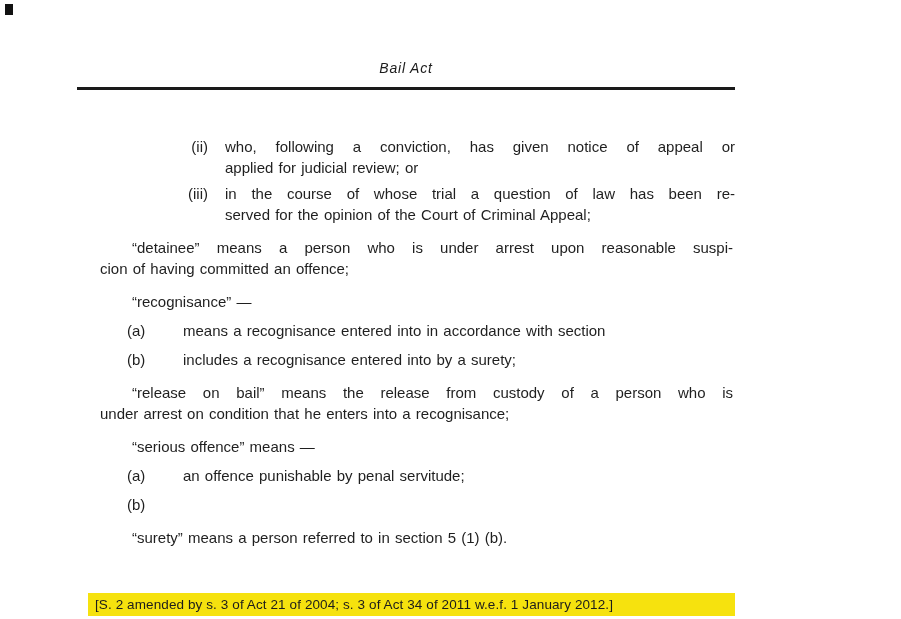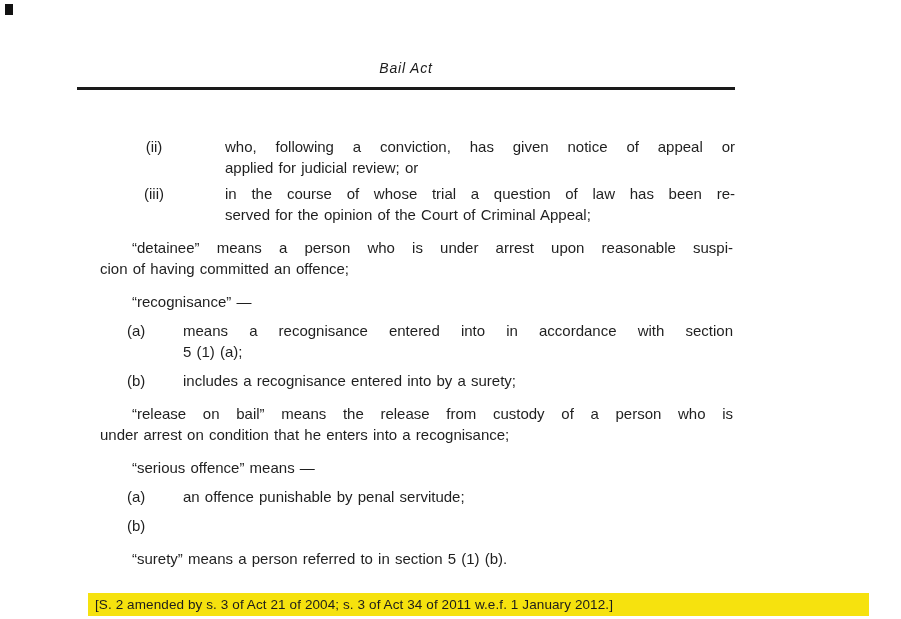--- a/index.html
+++ b/index.html
@@ -45,30 +45,30 @@
   .lines .ln { text-align: justify; text-align-last: left; }
   .lines .ln:not(:last-child) { text-align: justify; text-align-last: justify; }
 
   .def { margin-top: 12px; }
   .def .lines .ln:first-child { text-indent: 32px; }
 
   .item { display: flex; }
   .item.roman + .item.roman { margin-top: 5px; }
   .item.letter { margin-top: 8px; }
 
-  .roman .marker { flex: none; width: 108px; text-align: center; }
+  .roman .marker { flex: none; width: 108px; text-align: right; }
   .roman .lines  { flex: none; margin-left: 17px; width: 510px; }
 
   .letter .marker { flex: none; width: 83px; padding-left: 27px; box-sizing: border-box; }
   .letter .lines  { flex: none; width: 550px; }
 
   .footnote {
     position: absolute;
     left: 88px; top: 593px;
-    width: 781px; height: 23px;
+    width: 647px; height: 23px;
     display: flex;
     align-items: center;
     padding-left: 7px;
     box-sizing: border-box;
     font-size: 13.5px;
     color: #1c1c1c;
     letter-spacing: 0.1px;
   }
 </style>
 </head>
@@ -109,21 +109,20 @@
     <div class="def">
       <div class="lines">
         <div class="ln">“recognisance” —</div>
       </div>
     </div>
 
     <div class="item letter">
       <div class="marker">(a)</div>
       <div class="lines">
         <div class="ln">means a recognisance entered into in accordance with section</div>
-        <div class="ln">5 (1) (a);</div>
       </div>
     </div>
 
     <div class="item letter">
       <div class="marker">(b)</div>
       <div class="lines">
         <div class="ln">includes a recognisance entered into by a surety;</div>
       </div>
     </div>
 

